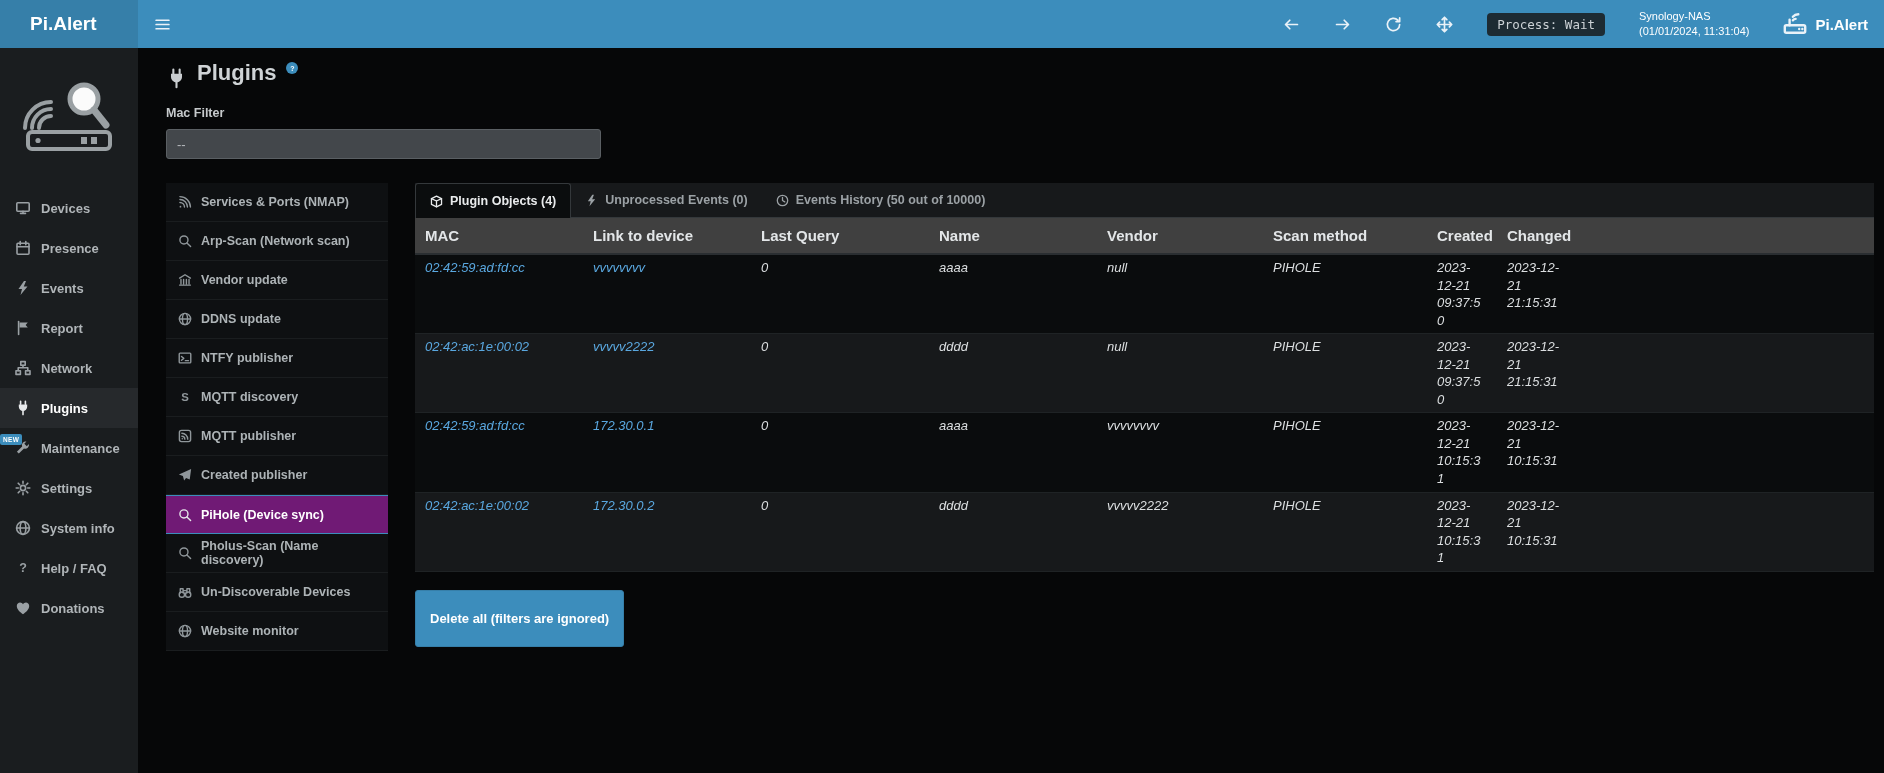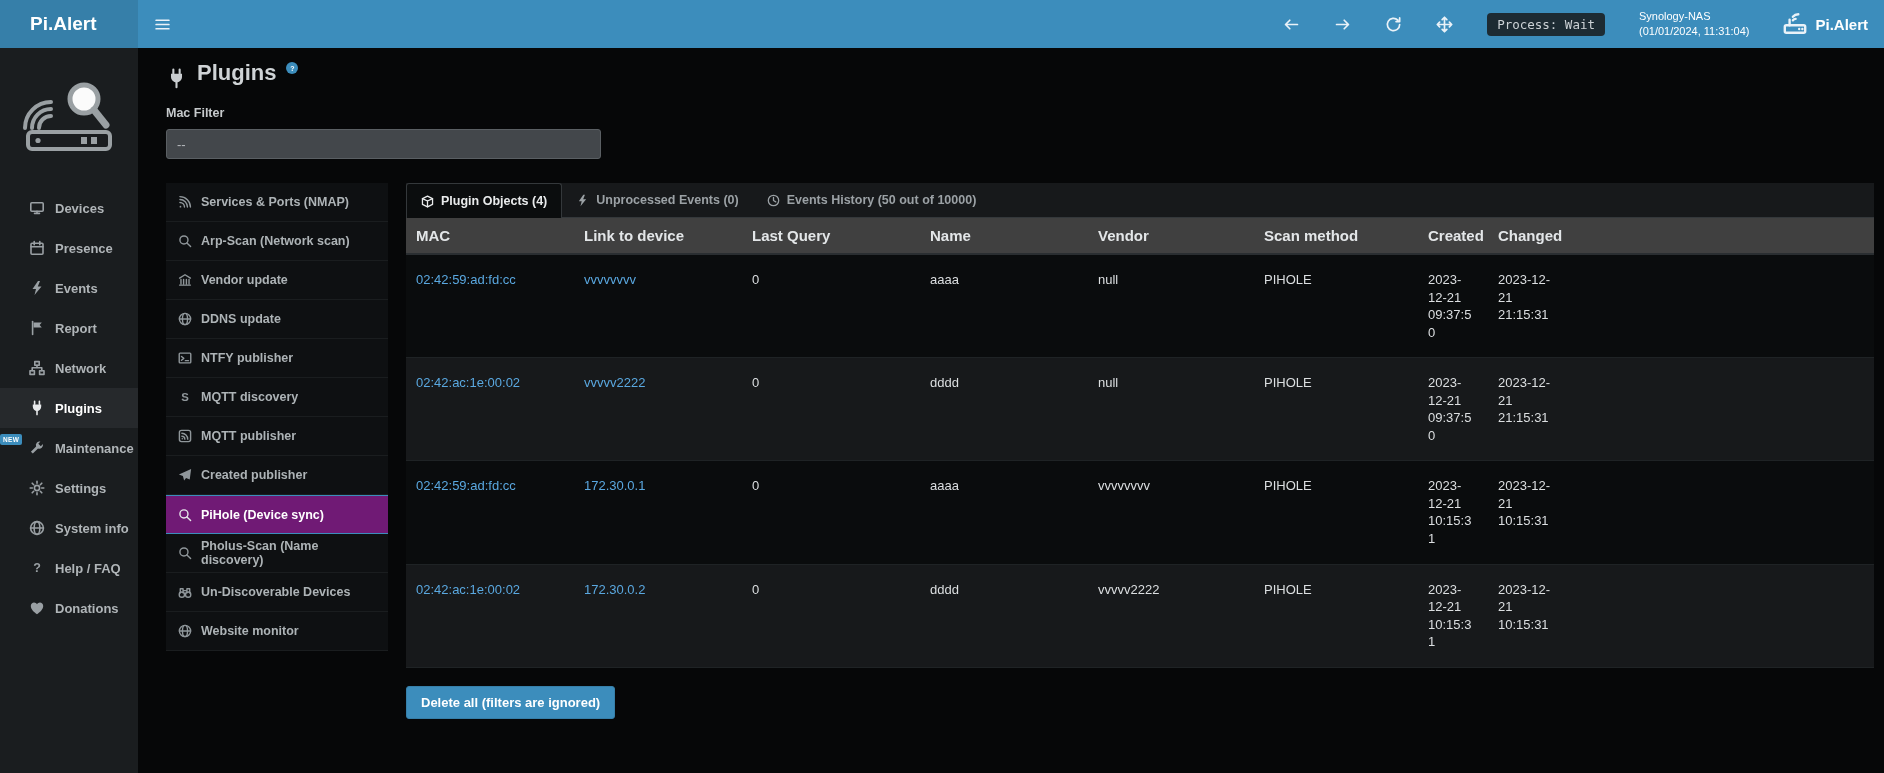--- a/index.html
+++ b/index.html
@@ -26,21 +26,21 @@
   .brand-right { display:flex; align-items:center; gap:8px; font-weight:700; font-size:15px; }
   .brand-right .ic { width:24px; height:24px; }
 
   
   .body-row { flex:1; display:flex; min-height:0; }
 
   
   .sidebar { width:138px; background:#1a1d1f; flex-shrink:0; display:flex; flex-direction:column; }
   .sidebar-logo { height:140px; display:flex; align-items:center; justify-content:center; }
   .sb-item { position:relative; height:40px; display:flex; align-items:center; gap:10px;
-             padding-left:29px; color:#b0b5b8; font-weight:600; font-size:13px; cursor:pointer; }
+             padding-left:15px; color:#b0b5b8; font-weight:600; font-size:13px; cursor:pointer; }
   .sb-item .sb-ic { width:16px; height:16px; color:#9aa0a4; flex-shrink:0; }
   .sb-item .sb-ic .ic { width:100%; height:100%; }
   .sb-item.active { background:#26292c; color:#fff; }
   .sb-item.active .sb-ic { color:#e8eaec; }
   .new-badge { position:absolute; left:0; top:6px; background:#3c8dbc; color:#fff;
                font-size:6.5px; font-weight:700; padding:2px 3px; border-radius:2px; letter-spacing:.3px; }
 
   
   .main { flex:1; min-width:0; padding:12px 10px 0 28px; }
   .page-title-row { display:flex; align-items:flex-start; gap:10px; color:#cfd3d6; }
@@ -50,21 +50,21 @@
                  font-size:7px; font-weight:700; display:flex; align-items:center; justify-content:center;
                  margin-top:2px; cursor:pointer; }
 
   .mac-filter { margin-top:20px; }
   .mac-filter-label { display:block; font-size:12.5px; font-weight:700; color:#c6cacc; }
   .mac-filter-input { margin-top:9px; width:435px; height:30px; background:#43474b;
                       border:1px solid #5a5f63; border-radius:3px; color:#d3d7da;
                       padding:0 10px; font-size:13px; font-family:inherit; }
   .mac-filter-input::placeholder { color:#b7bbbe; }
 
-  .content-row { display:flex; margin-top:24px; gap:18px; align-items:flex-start; }
+  .content-row { display:flex; margin-top:24px; gap:27px; align-items:flex-start; }
 
   
   .plugin-nav { width:222px; flex-shrink:0; }
   .pn-item { height:39px; display:flex; align-items:center; gap:9px; padding:0 12px;
              font-size:12.5px; font-weight:600; color:#adb3b6; background:#0e1012;
              border-bottom:1px solid #1a1d1f; cursor:pointer; }
   .pn-item .pn-ic { width:14px; height:14px; color:#8f969a; flex-shrink:0; }
   .pn-item .pn-ic .ic { width:100%; height:100%; }
   .pn-item.selected { background:#701a75; color:#fff;
                       border-top:1px solid #3c8dbc; border-bottom:1px solid #3c8dbc; }
@@ -75,28 +75,28 @@
   .tabs { display:flex; background:#17191b; border-bottom:1px solid #34383b; height:35px; }
   .tab { display:flex; align-items:center; gap:7px; padding:0 14px; font-size:12.5px;
          font-weight:600; color:#9ba1a5; cursor:pointer; }
   .tab .ic { width:13px; height:13px; }
   .tab.active { background:#0b0d0e; color:#e9ebec; border:1px solid #34383b; border-bottom:none;
                 margin-bottom:-1px; border-radius:3px 3px 0 0; }
 
   table.objects { width:100%; border-collapse:collapse; table-layout:fixed; }
   table.objects th { text-align:left; font-weight:700; color:#e3e6e8; font-size:15px;
                      padding:9px 10px; background:#404040; border-bottom:2px solid #2a2e31; }
-  table.objects td { padding:16px 10px; vertical-align:top; color:#dcdfe1; font-size:13px;
-                     line-height:1.35; border-bottom:1px solid #1f2325; word-wrap:break-word; }
+  table.objects td { padding:4px 10px; vertical-align:top; color:#dcdfe1; font-size:13px;
+                     line-height:1.35; border-bottom:1px solid #1f2325; word-wrap:break-word;font-style:italic; }
   table.objects tbody tr:nth-child(odd)  { background:#0a0c0d; }
   table.objects tbody tr:nth-child(even) { background:#17191b; }
   a.tbl-link { color:#5aa8e0; text-decoration:none; cursor:pointer; }
 
   .delete-btn { margin-top:18px; background:#3c8dbc; border:1px solid #367fa9; color:#fff;
-                font-size:13px; font-weight:600; padding:8px 14px; border-radius:3px;
+                font-size:13px; font-weight:600; padding:20px 14px; border-radius:3px;
                 cursor:pointer; font-family:inherit; }
   .note { margin-top:20px; font-size:13px; color:#e0e3e5; }
   .note a { color:#5aa8e0; text-decoration:none; cursor:pointer; margin-left:3px; }
 
   .ic { display:block; }
 </style>
 </head>
 <body>
 
 <div class="app">

